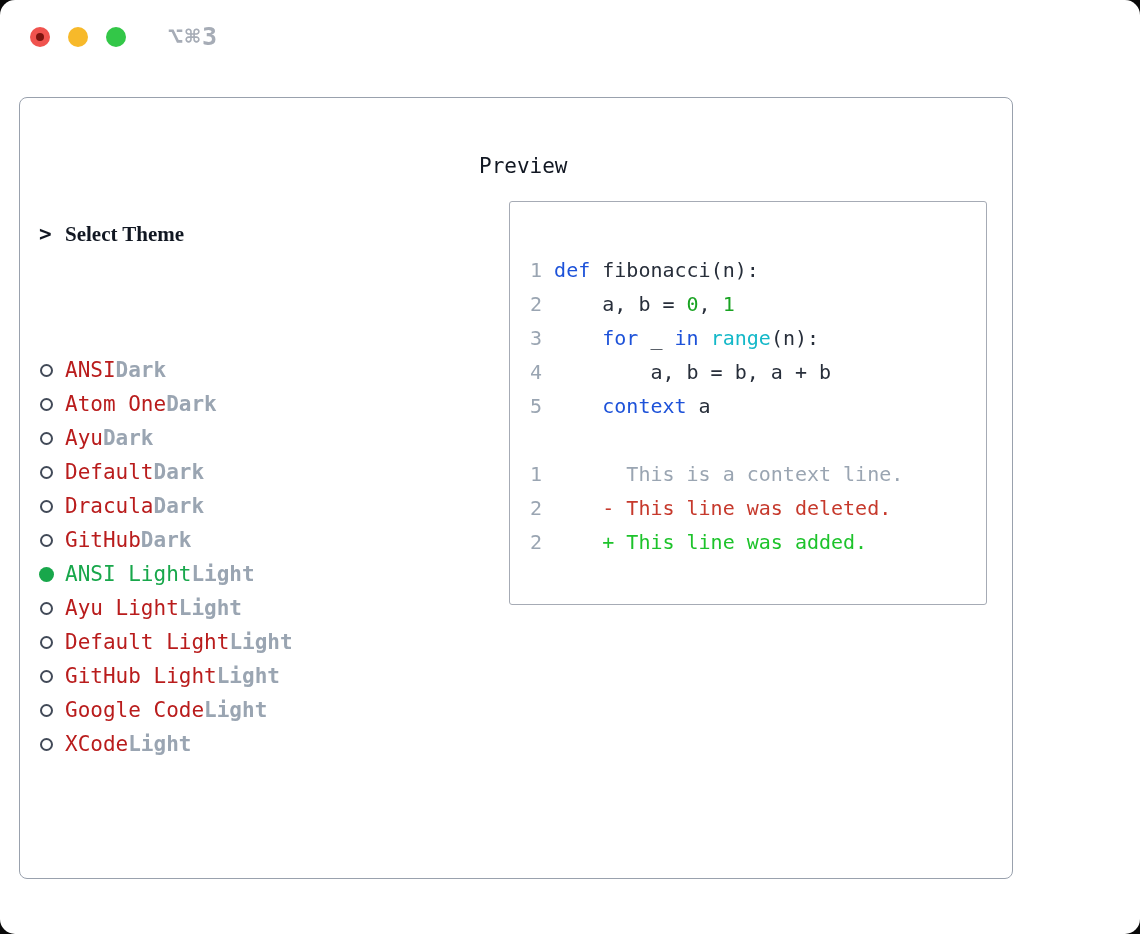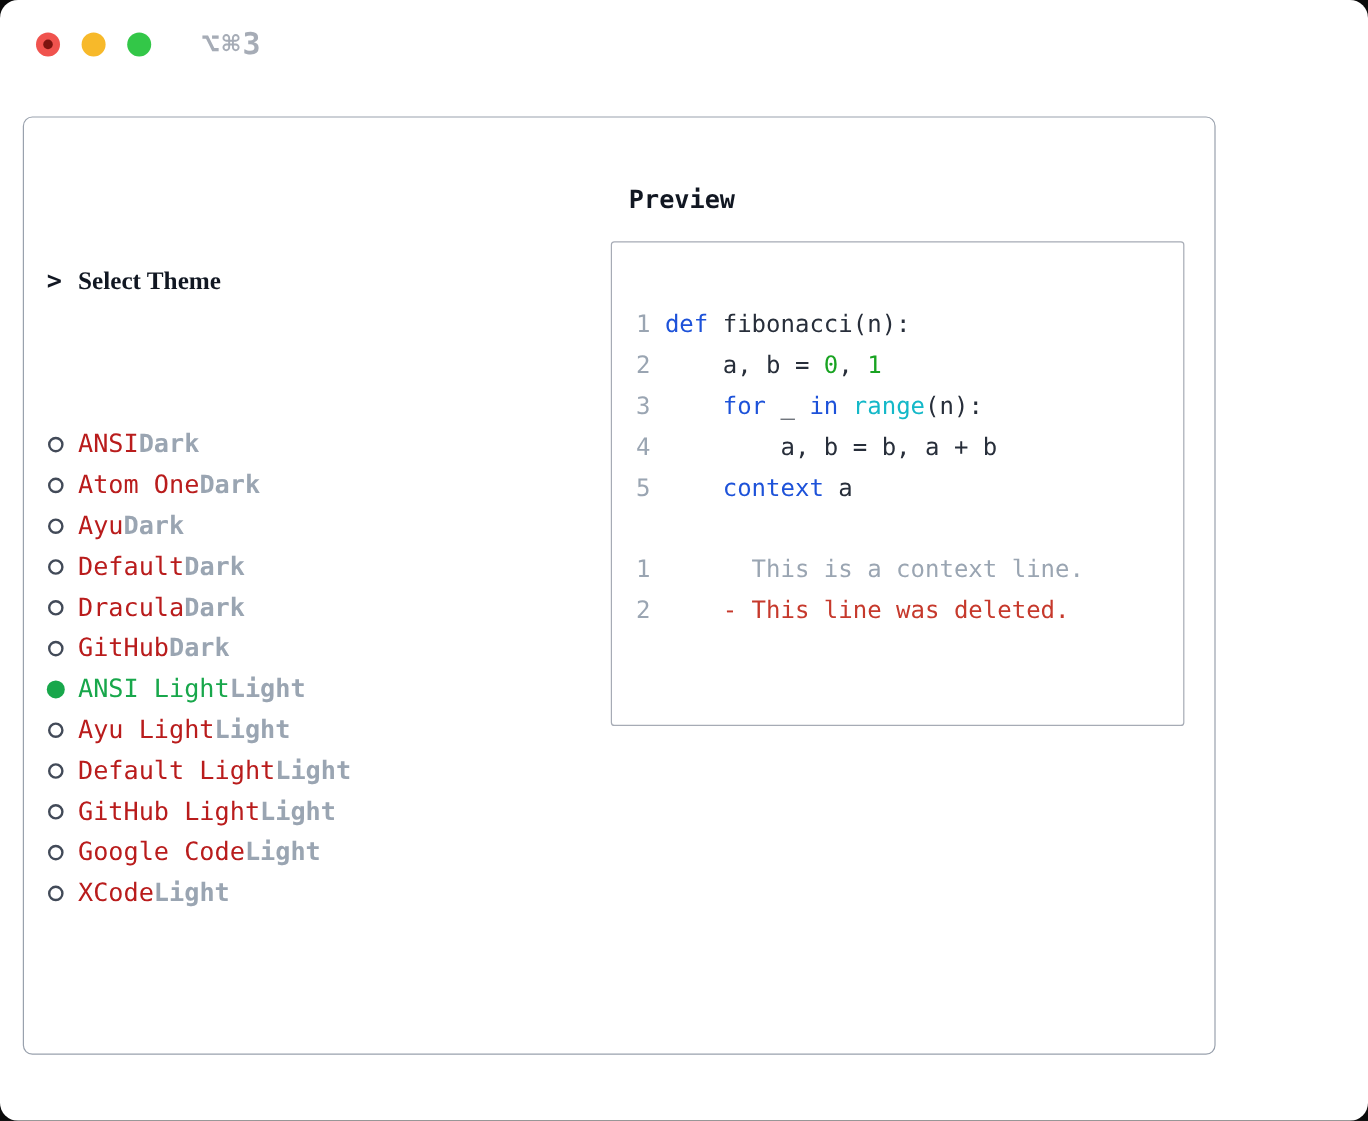--- a/index.html
+++ b/index.html
@@ -27,21 +27,21 @@
   .marker{width:26px;display:flex;align-items:center;justify-content:flex-start;flex:0 0 26px;}
   .prompt{font-weight:bold;color:#111722;}
   .picker-title{font-weight:bold;color:#111722;font-family:Liberation Serif, serif;}
   .radio{width:13px;height:13px;border-radius:50%;border:2px solid #424a58;box-sizing:border-box;margin-left:1px;}
   .radio.on{border:none;width:15px;height:15px;background:var(--accent);margin-left:0;}
   .theme-name{color:#b91c1c;}
   .row.selected .theme-name{color:var(--accent);}
   .variant{color:var(--muted);font-weight:bold;}
   .spacer{height:34px;}
   
-  .preview-title{position:absolute;left:504px;top:51px;height:34px;line-height:34px;font-size:21px;font-weight:bold;color:#111722;}
+  .preview-title{position:absolute;left:459px;top:51px;height:34px;line-height:34px;font-size:21px;font-weight:normal;color:#111722;}
   .preview-box{
     position:absolute;left:489px;top:103px;width:478px;height:404px;
     border:1.5px solid #a6abb5;border-radius:3px;box-sizing:border-box;background:#fff;
     padding:51px 0 16px 20px;
   }
   .code-line{font-size:20px;line-height:34px;white-space:pre;}
   .c-lineno{color:var(--muted);}
   .c-fg{color:#272e3a;}
   .c-kw{color:var(--kw);}
   .c-num{color:var(--numlit);}
@@ -83,17 +83,18 @@
     <div class="preview-box">
       <div id="preview-lines">
           <div class="code-line"><span class="c-lineno">1</span><span class="c-fg"> </span><span class="c-kw">def</span><span class="c-fg"> fibonacci(n):</span></div>
           <div class="code-line"><span class="c-lineno">2</span><span class="c-fg">     a, b = </span><span class="c-num">0</span><span class="c-fg">, </span><span class="c-num">1</span></div>
           <div class="code-line"><span class="c-lineno">3</span><span class="c-fg">     </span><span class="c-kw">for</span><span class="c-fg"> _ </span><span class="c-kw">in</span><span class="c-fg"> </span><span class="c-builtin">range</span><span class="c-fg">(n):</span></div>
           <div class="code-line"><span class="c-lineno">4</span><span class="c-fg">         a, b = b, a + b</span></div>
           <div class="code-line"><span class="c-lineno">5</span><span class="c-fg">     </span><span class="c-kw">context</span><span class="c-fg"> a</span></div>
           <div class="code-line"><span class="c-lineno"></span> </div>
           <div class="code-line"><span class="c-lineno">1</span><span class="c-ctx">       This is a context line.</span></div>
           <div class="code-line"><span class="c-lineno">2</span><span class="c-del">     - This line was deleted.</span></div>
+          <div class="code-line"><span class="c-lineno">2</span><span class="c-add">     + This line was added.</span></div>
         </div>
     </div>
 
   </div>
 </div>
 
 </body></html>

